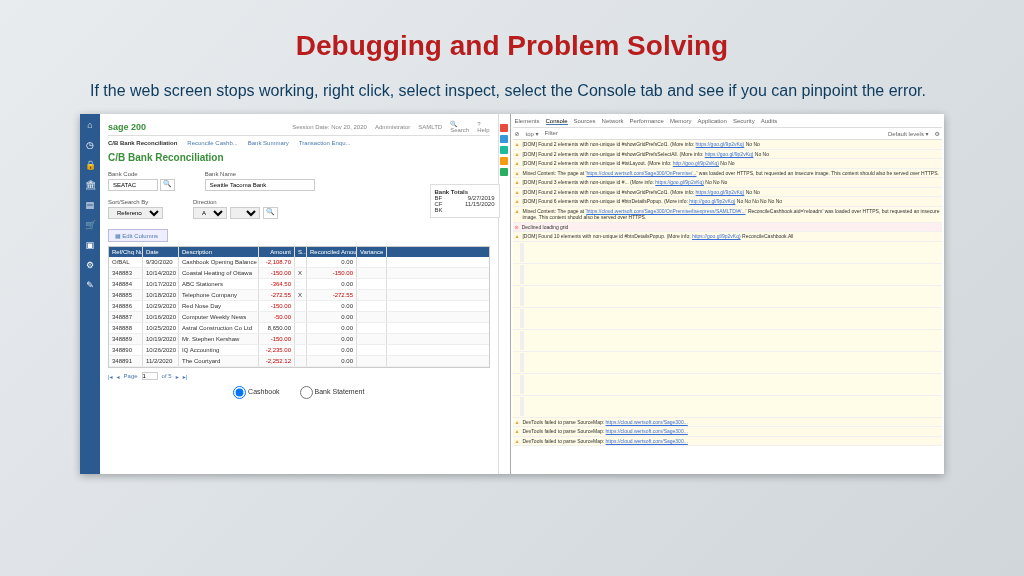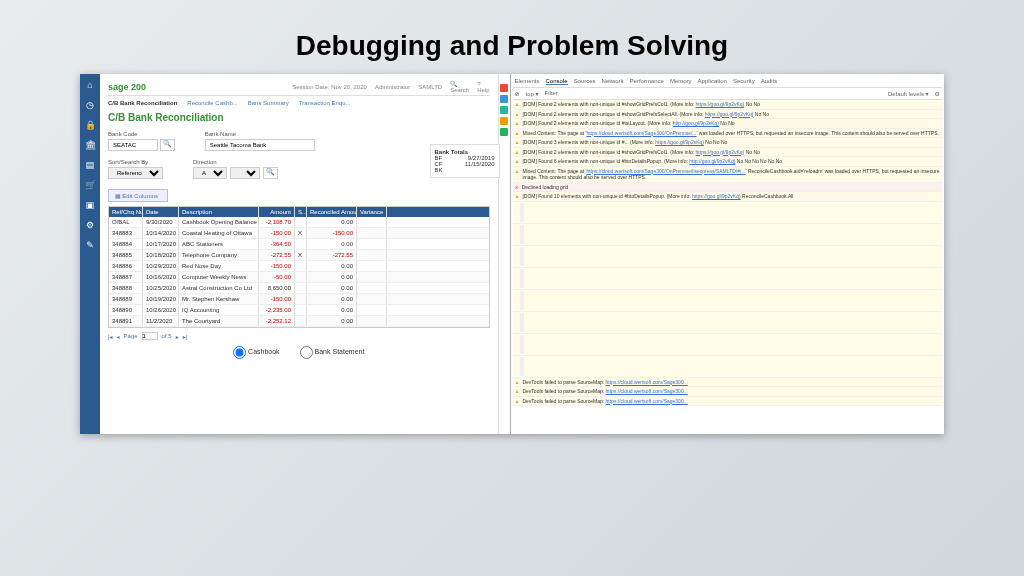--- a/index.html
+++ b/index.html
@@ -1,19 +1,19 @@
 <!DOCTYPE html>
 <html><head>
 <meta charset="utf-8">
 <style>
   * { margin:0; padding:0; box-sizing:border-box; font-family:Arial,sans-serif; }
   body { width:1024px; height:576px; background:#d8dde0; position:relative; overflow:hidden; }
   .bg-overlay { position:absolute; inset:0; background:linear-gradient(135deg,#e8ecef 0%,#d0d6da 100%); }
   .slide { position:relative; width:100%; height:100%; padding:30px 80px 10px; }
-  .title { font-size:28px; font-weight:bold; color:#000000; text-align:center; }
+  .title { font-size:28px; font-weight:bold; color:#b91c1c; text-align:center; }
   .subtitle { font-size:24px; font-weight:bold; color:#0c3b5e; text-align:center; margin-top:8px; }
   .body-text { font-size:16px; color:#0c3b5e; margin-top:18px; line-height:1.4; padding:0 10px; }
   .screenshot-area { display:flex; margin-top:12px; height:360px; box-shadow:0 2px 8px rgba(0,0,0,0.3); }
   .app-panel { flex:1; background:#fff; display:flex; font-size:7px; color:#333; }
   .sidebar { width:20px; background:#2a5a8f; display:flex; flex-direction:column; align-items:center; padding-top:6px; gap:10px; }
   .sidebar .ico { width:10px; height:10px; color:#fff; font-size:9px; text-align:center; }
   .app-main { flex:1; padding:4px 8px; display:flex; flex-direction:column; }
   .app-header { display:flex; justify-content:space-between; align-items:center; height:18px; border-bottom:1px solid #ddd; }
   .logo { color:#3a8f3a; font-weight:bold; font-size:9px; }
   .header-right { display:flex; gap:8px; font-size:6px; color:#888; align-items:center; }
@@ -46,20 +46,21 @@
   .log-text a { color:#3a6fd8; text-decoration:underline; }
   .side-dots { width:12px; background:#fff; border-left:1px solid #ddd; display:flex; flex-direction:column; gap:3px; padding-top:10px; align-items:center; }
   .dot{width:8px;height:8px;border-radius:1px}
 </style>
 </head>
 <body>
 
 <div class="bg-overlay"></div>
 <div class="slide">
   <div class="title">Debugging and Problem Solving</div>
+  <div class="body-text">If the web screen stops working, right click, select inspect, select the Console tab and see if you can pinpoint the error.</div>
 
   <div class="screenshot-area">
 
     <div class="app-panel" style="position:relative">
       <div class="sidebar">
         <span class="ico">⌂</span>
         <span class="ico">◷</span>
         <span class="ico">🔒</span>
         <span class="ico">🏛</span>
         <span class="ico">▤</span>

